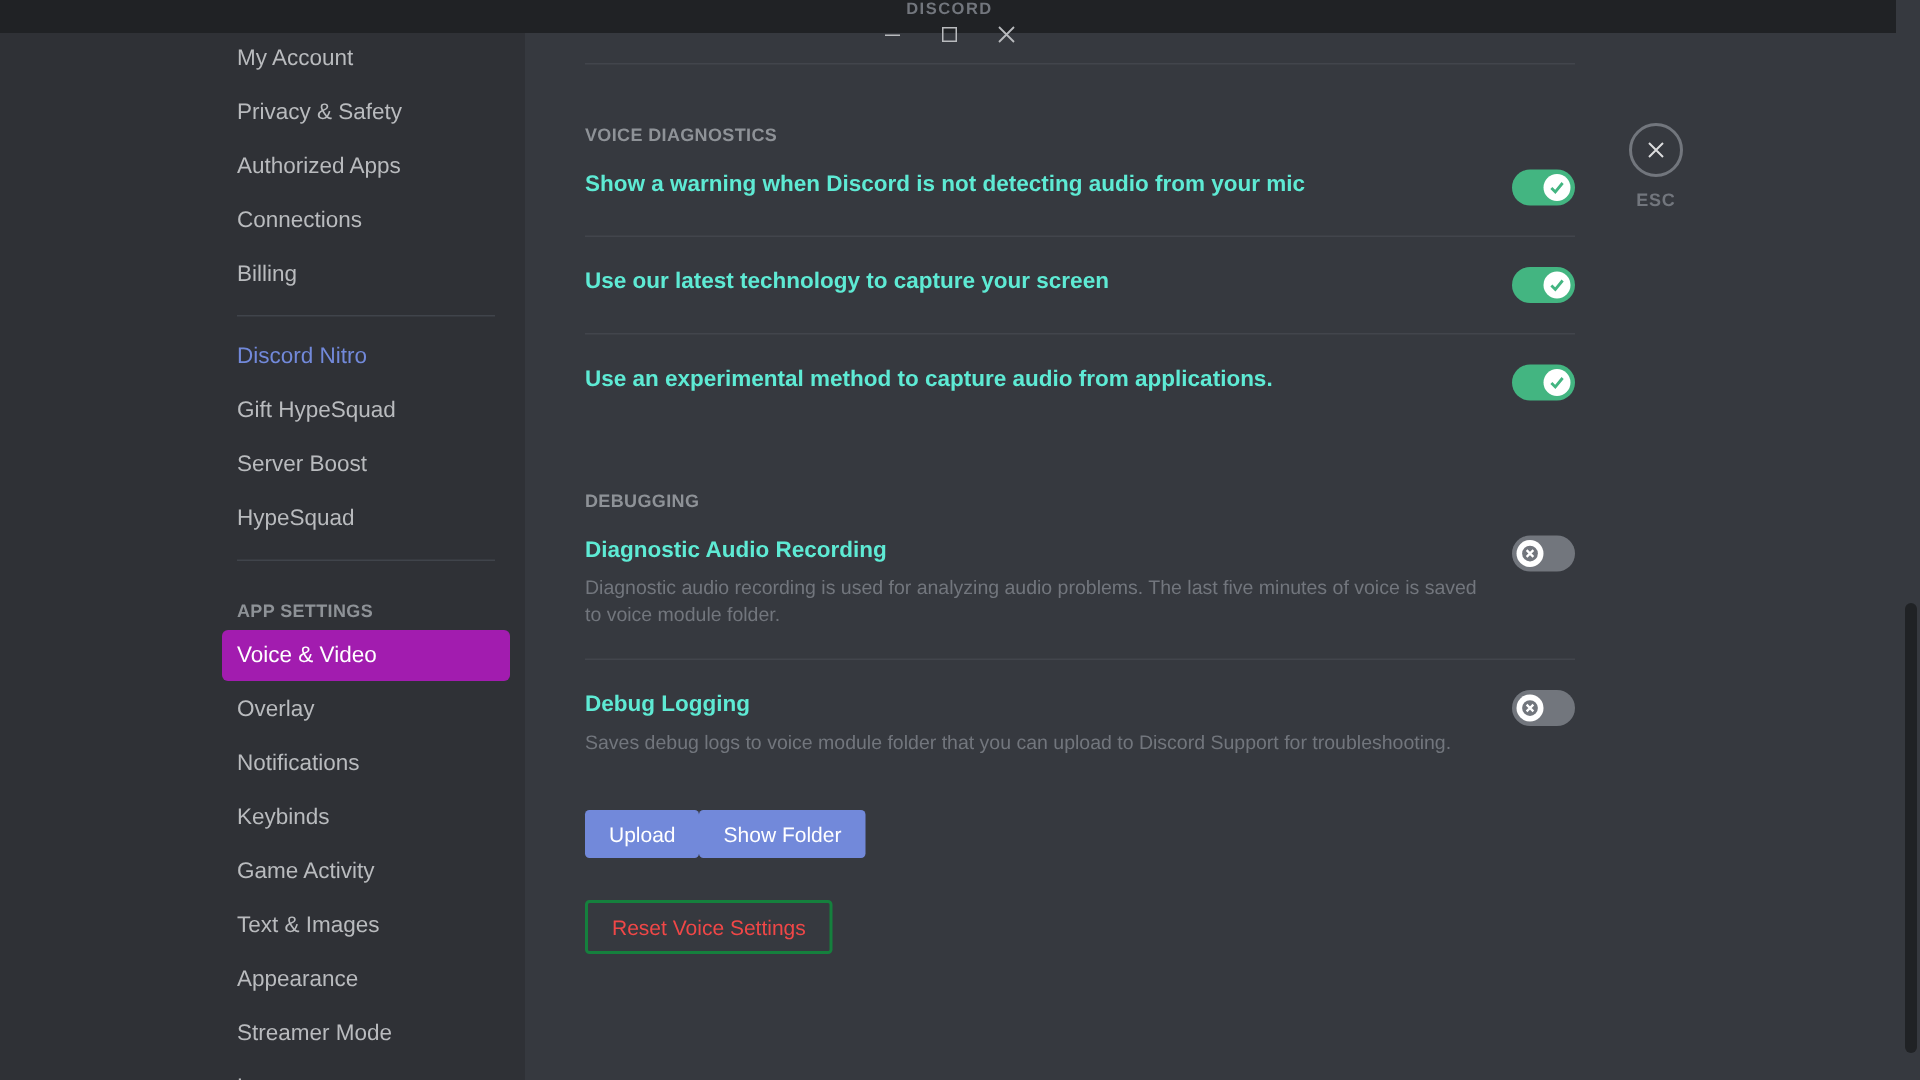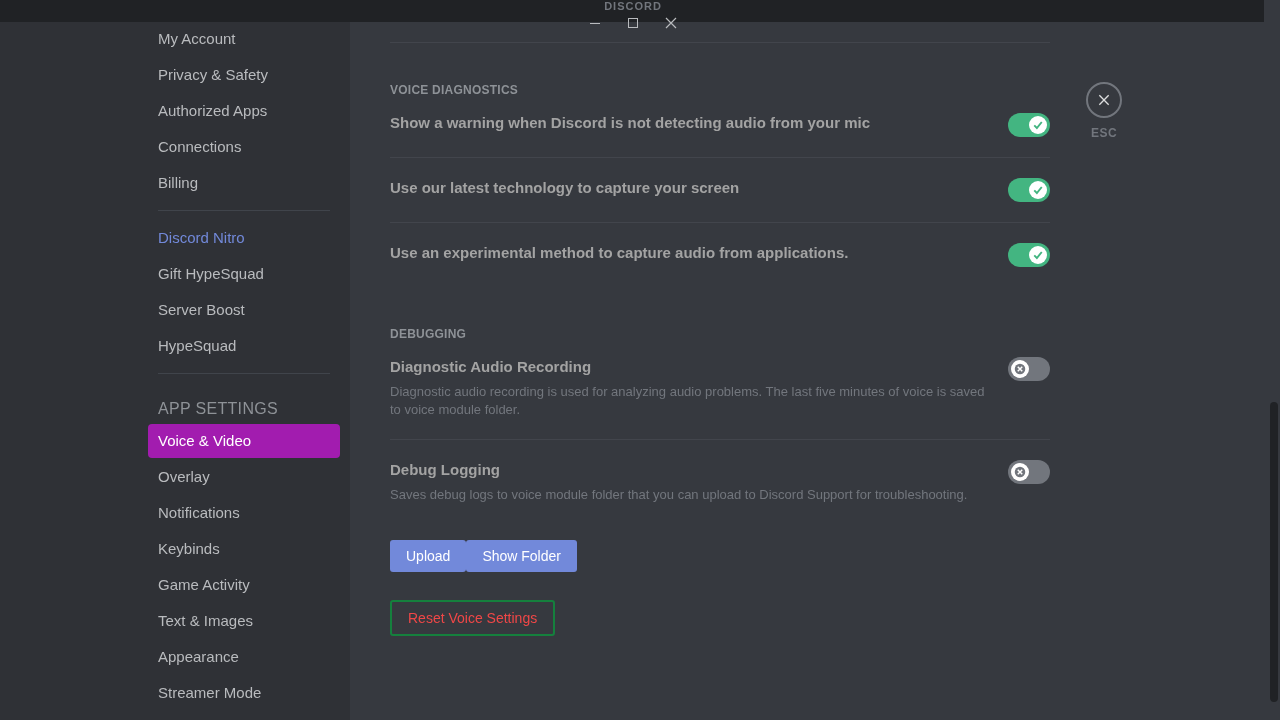--- a/index.html
+++ b/index.html
@@ -34,21 +34,21 @@
 .sidebar-col {
   width: 350px; background: #2f3136;
   display: flex; justify-content: flex-end;
   overflow: hidden;
 }
 .sidebar-inner {
   width: 212px; padding: 0 10px 40px 10px;
   overflow-y: auto;
 }
 .sidebar-header {
-  font-size: 16px; font-weight: 400; color: #8e9297;
+  font-size: 12px; font-weight: 700; color: #8e9297;
   text-transform: uppercase; padding: 16px 10px 6px 10px;
   letter-spacing: .02em;
 }
 .side-item {
   padding: 7px 10px; border-radius: 4px;
   font-size: 15px; font-weight: 500; color: #b9bbbe;
   cursor: pointer; margin-bottom: 2px;
   line-height: 20px;
 }
 .side-item.nitro { color: #7289da; }
@@ -80,21 +80,21 @@
   text-transform: uppercase; letter-spacing: .02em;
   margin-top: 40px; margin-bottom: 16px;
 }
 .row {
   display: flex; justify-content: space-between; align-items: flex-start;
   gap: 20px; padding-bottom: 20px; margin-bottom: 20px;
   border-bottom: 1px solid rgba(79,84,92,.48);
 }
 .row.last { border-bottom: none; margin-bottom: 0; }
 .row-text { flex: 1; }
-.row-title { font-size: 15px; font-weight: 600; color: #a3a3a3; line-height: 20px; }
+.row-title { font-size: 15px; font-weight: 600; color: #5eead4; line-height: 20px; }
 .row-desc { font-size: 13px; color: #72767d; margin-top: 6px; line-height: 18px; }
 
 .toggle {
   width: 42px; height: 24px; border-radius: 14px; position: relative;
   flex-shrink: 0; cursor: pointer;
 }
 .toggle.on { background: #43b581; }
 .toggle.off { background: #72767d; }
 .knob {
   position: absolute; top: 3px; width: 18px; height: 18px;

